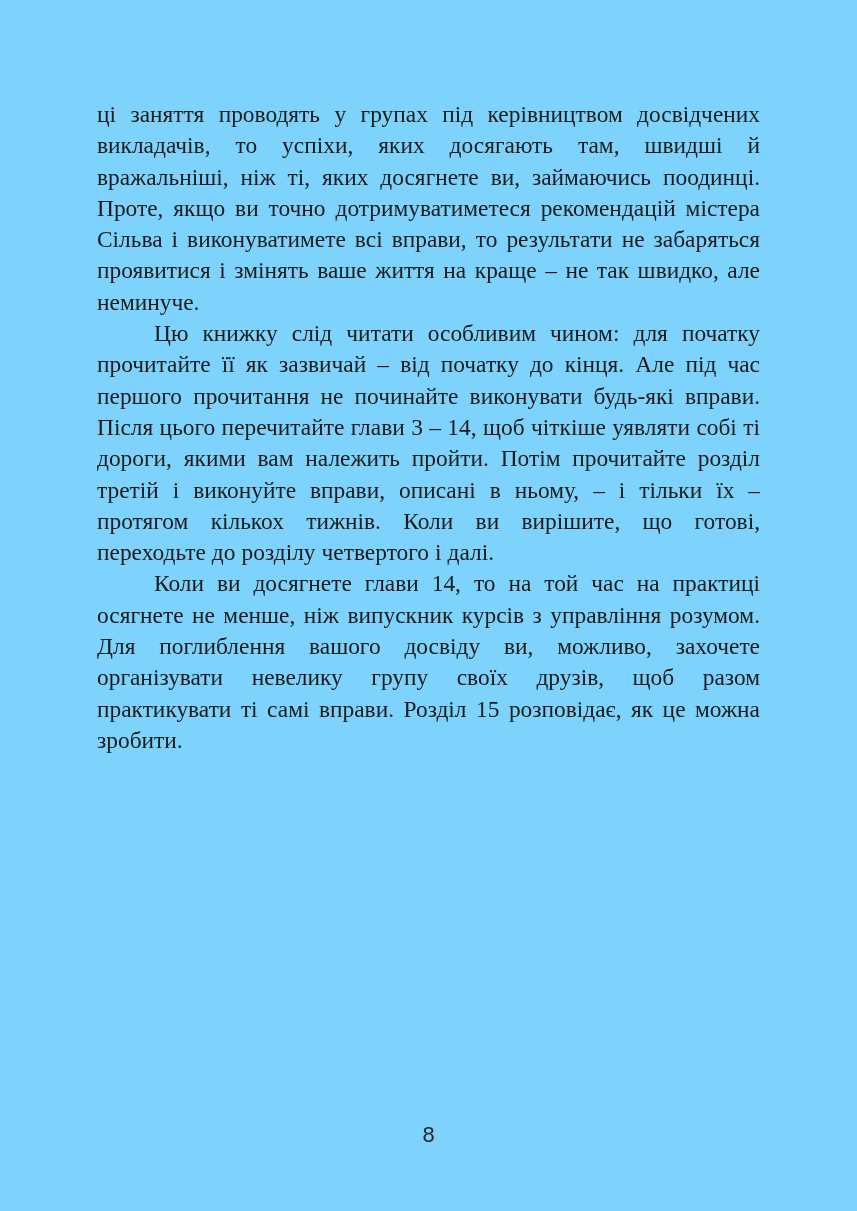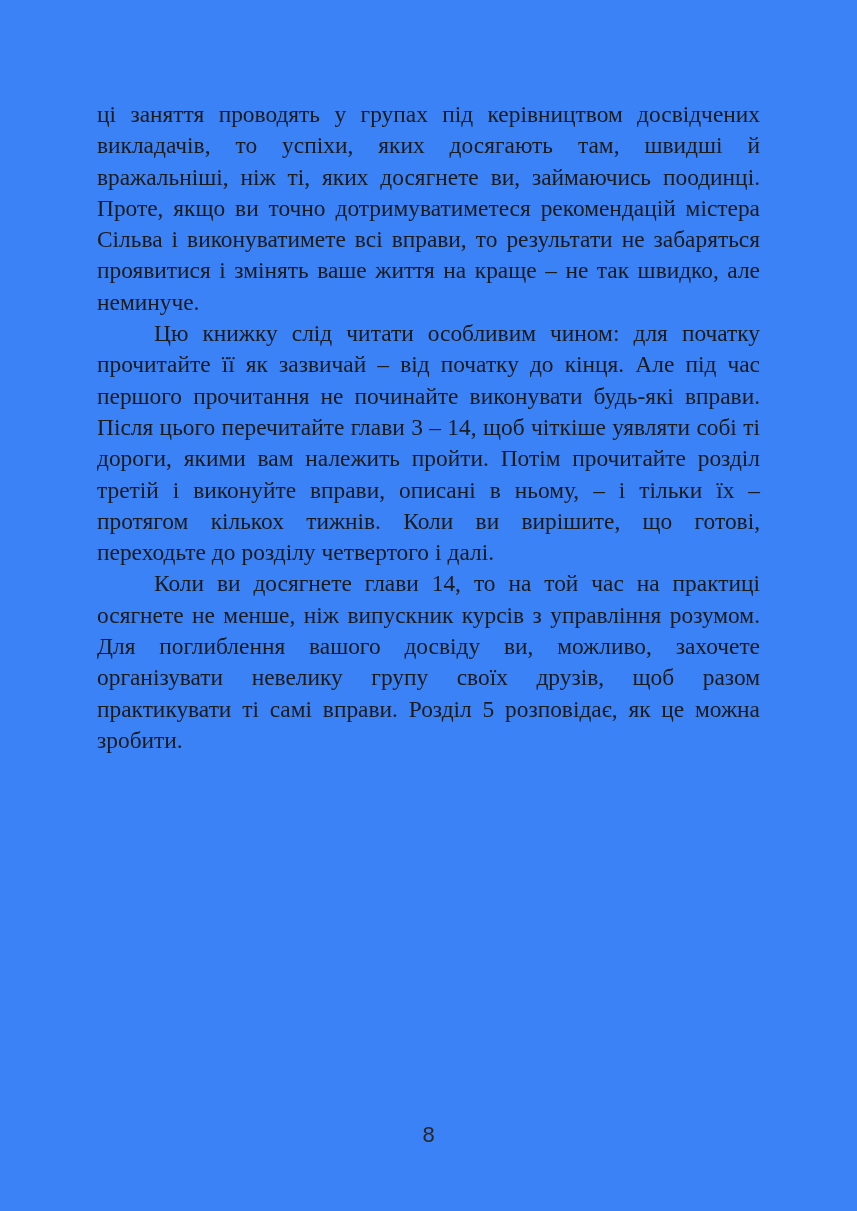--- a/index.html
+++ b/index.html
@@ -15,21 +15,21 @@
     overflow: hidden;
     position: relative;
   }
 
   .page {
     position: absolute;
     left: 0;
     top: 0;
     width: 857px;
     height: 1211px;
-    background: #3b82f6;
+    background: #7dd3fc;
   }
 
   .text-column {
     position: absolute;
     left: 97px;
     top: 99px;
     width: 663px;
   }
 
   .paragraph {
@@ -63,20 +63,20 @@
   }
 </style>
 </head>
 <body>
 
 <div class="page">
 
   <div class="text-column">
     <p class="paragraph first-paragraph">ці заняття проводять у групах під керівництвом досвідчених викладачів, то успіхи, яких досягають там, швидші й вражальніші, ніж ті, яких досягнете ви, займаючись поодинці. Проте, якщо ви точно дотримуватиметеся рекомендацій містера Сільва і виконуватимете всі вправи, то результати не забаряться проявитися і змінять ваше життя на краще – не так швидко, але неминуче.</p>
     <p class="paragraph">Цю книжку слід читати особливим чином: для початку прочитайте її як зазвичай – від початку до кінця. Але під час першого прочитання не починайте виконувати будь-які вправи. Після цього перечитайте глави 3 – 14, щоб чіткіше уявляти собі ті дороги, якими вам належить пройти. Потім прочитайте розділ третій і виконуйте вправи, описані в ньому, – і тільки їх – протягом кількох тижнів. Коли ви вирішите, що готові, переходьте до розділу четвертого і далі.</p>
-    <p class="paragraph">Коли ви досягнете глави 14, то на той час на практиці осягнете не менше, ніж випускник курсів з управління розумом. Для поглиблення вашого досвіду ви, можливо, захочете організувати невелику групу своїх друзів, щоб разом практикувати ті самі вправи. Розділ 5 розповідає, як це можна зробити.</p>
+    <p class="paragraph">Коли ви досягнете глави 14, то на той час на практиці осягнете не менше, ніж випускник курсів з управління розумом. Для поглиблення вашого досвіду ви, можливо, захочете організувати невелику групу своїх друзів, щоб разом практикувати ті самі вправи. Розділ 15 розповідає, як це можна зробити.</p>
   </div>
 
   <div class="page-number-area">
     <span class="page-number">8</span>
   </div>
 
 </div>
 
 </body></html>

